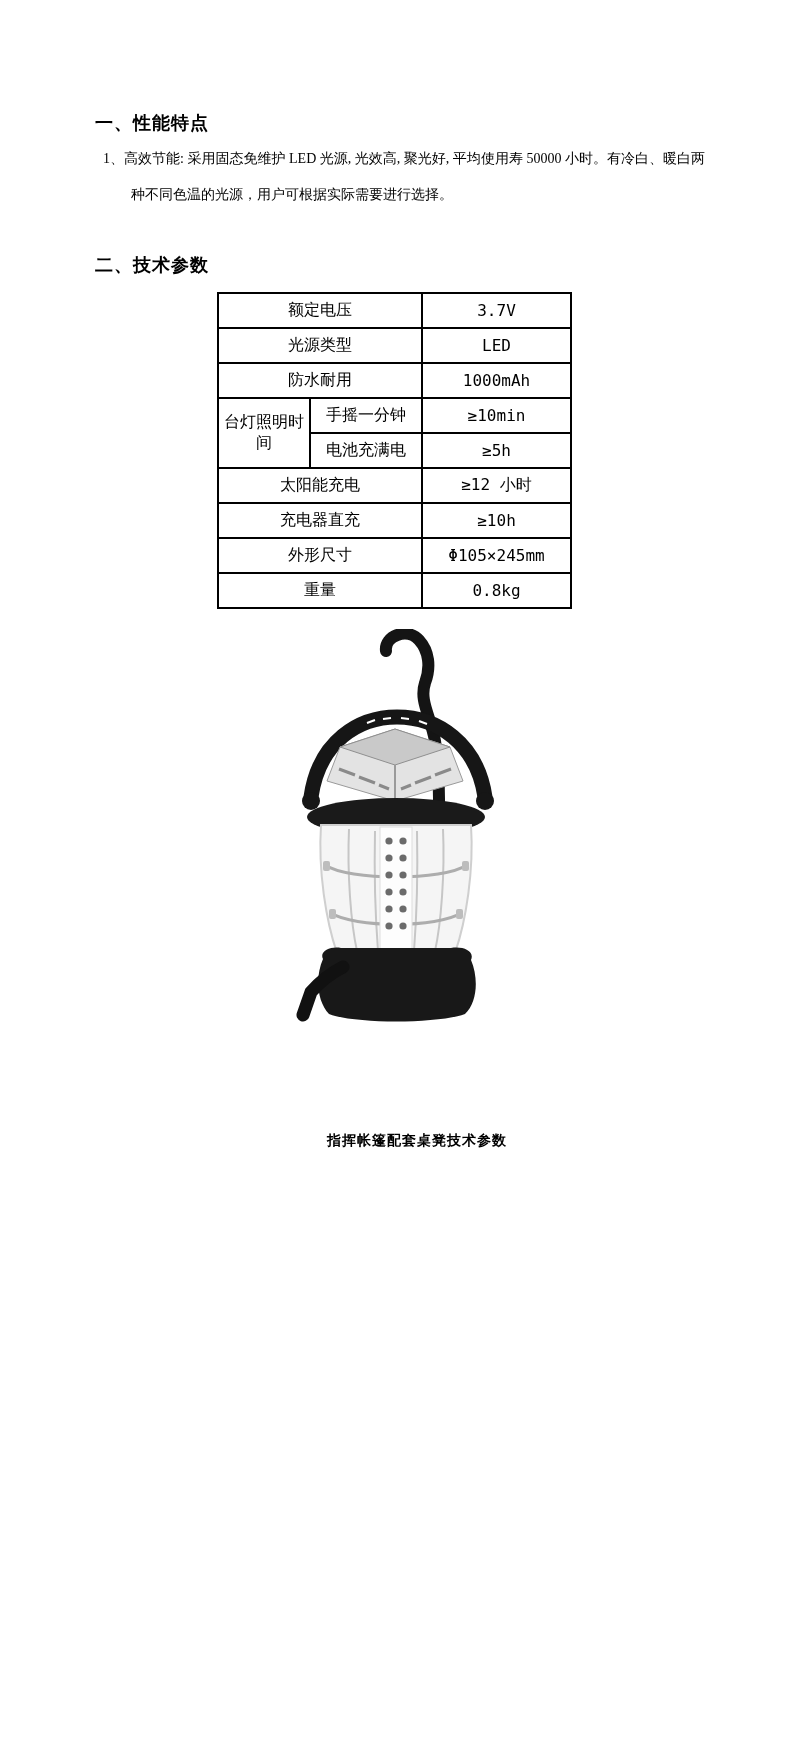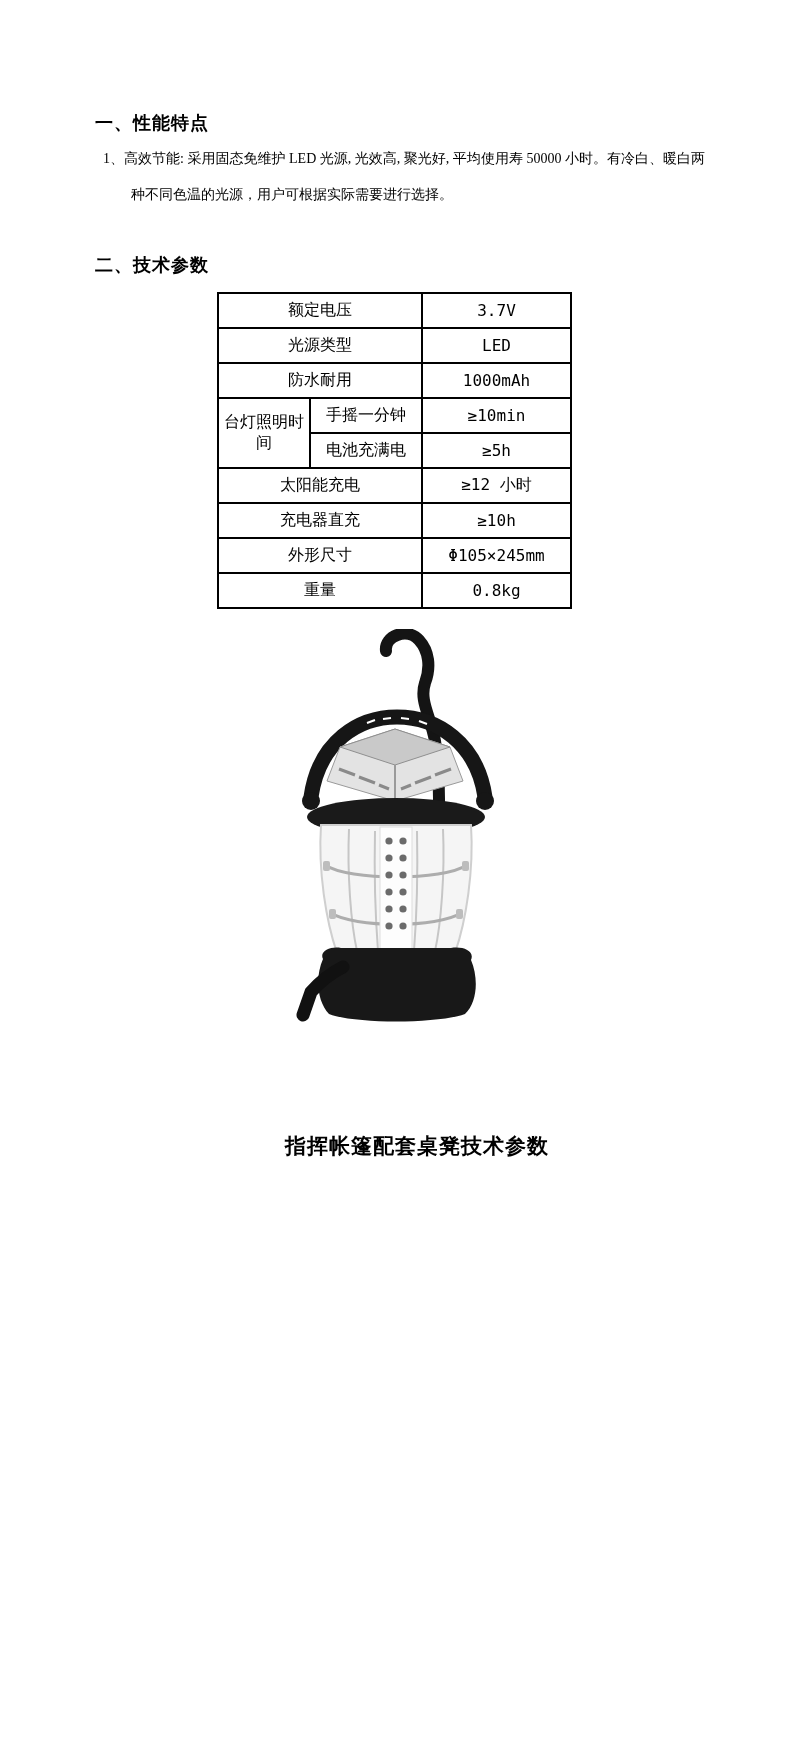--- a/index.html
+++ b/index.html
@@ -58,21 +58,21 @@
     margin: 20px 0 0 176px;
     width: 245px;
     height: 400px;
   }
   #footer-title {
     margin-top: 103px;
     width: 602px;
     text-align: center;
     padding-left: 26px;
     box-sizing: border-box;
-    font-size: 21px;
+    font-size: 14px;
     font-weight: bold;
     letter-spacing: 1px;
   }
 </style>
 </head>
 <body>
 
 <div id="page">
   <div id="content">
 

